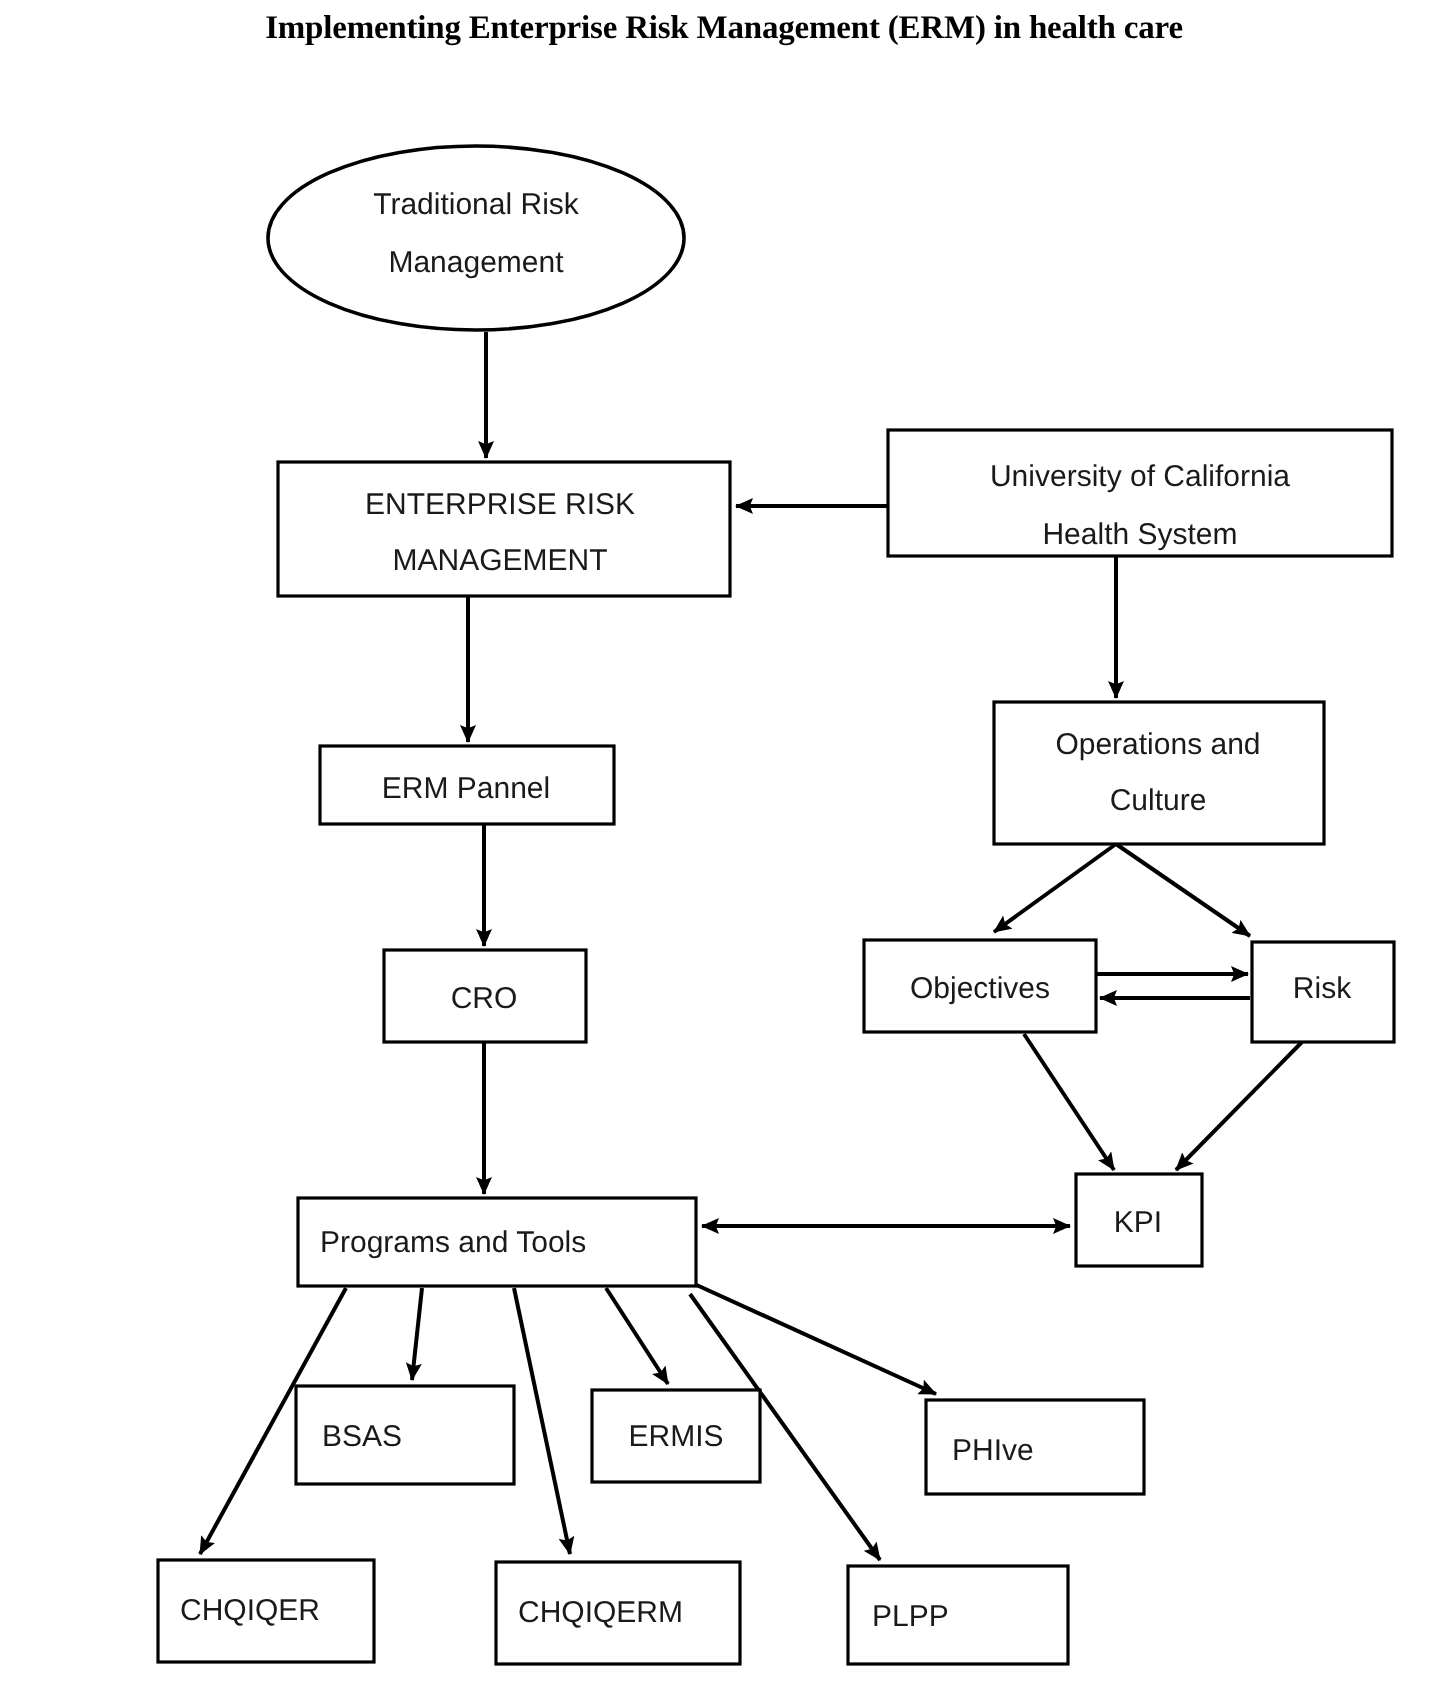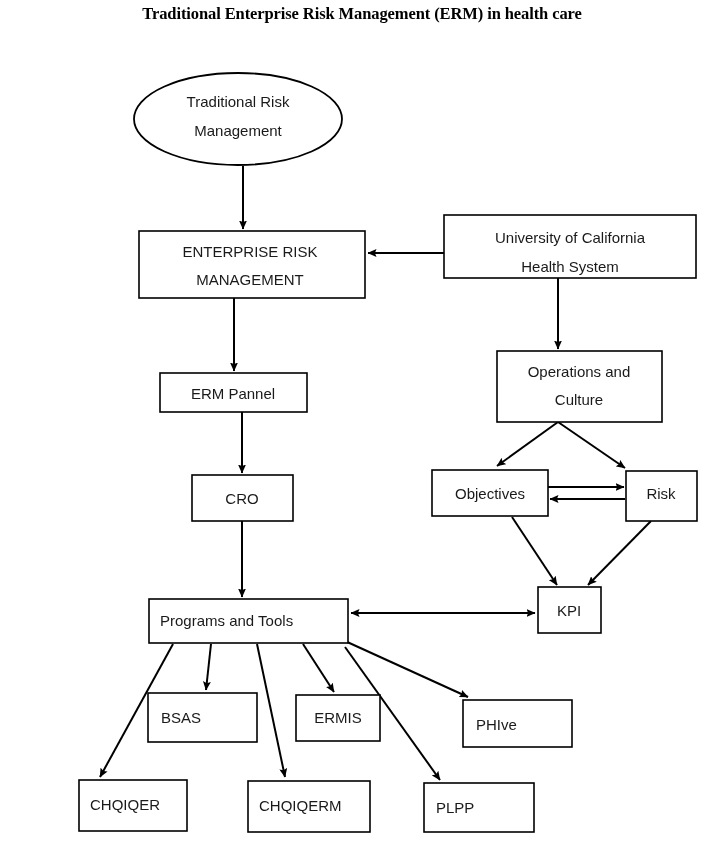--- a/index.html
+++ b/index.html
@@ -53,21 +53,21 @@
   .node-label.lefted { text-anchor: start; }
   .edge-line {
     stroke: #000000;
     stroke-width: 2;
     fill: none;
   }
 </style>
 </head>
 <body>
 
-<div id="diagram-title">Traditional Enterprise Risk Management (ERM) in health care</div>
+<div id="diagram-title">Implementing Enterprise Risk Management (ERM) in health care</div>
 
 <svg id="flow-canvas" viewBox="0 0 724 842" xmlns="http://www.w3.org/2000/svg">
   <defs>
     <marker id="arrowhead" markerWidth="9" markerHeight="8" refX="8.5" refY="4" orient="auto" markerUnits="userSpaceOnUse">
       <path d="M0,0 L9,4 L0,8 L1.6,4 z" fill="#000000"></path>
     </marker>
     <marker id="arrowtail" markerWidth="9" markerHeight="8" refX="0.5" refY="4" orient="auto" markerUnits="userSpaceOnUse">
       <path d="M9,0 L0,4 L9,8 L7.4,4 z" fill="#000000"></path>
     </marker>
   </defs>

